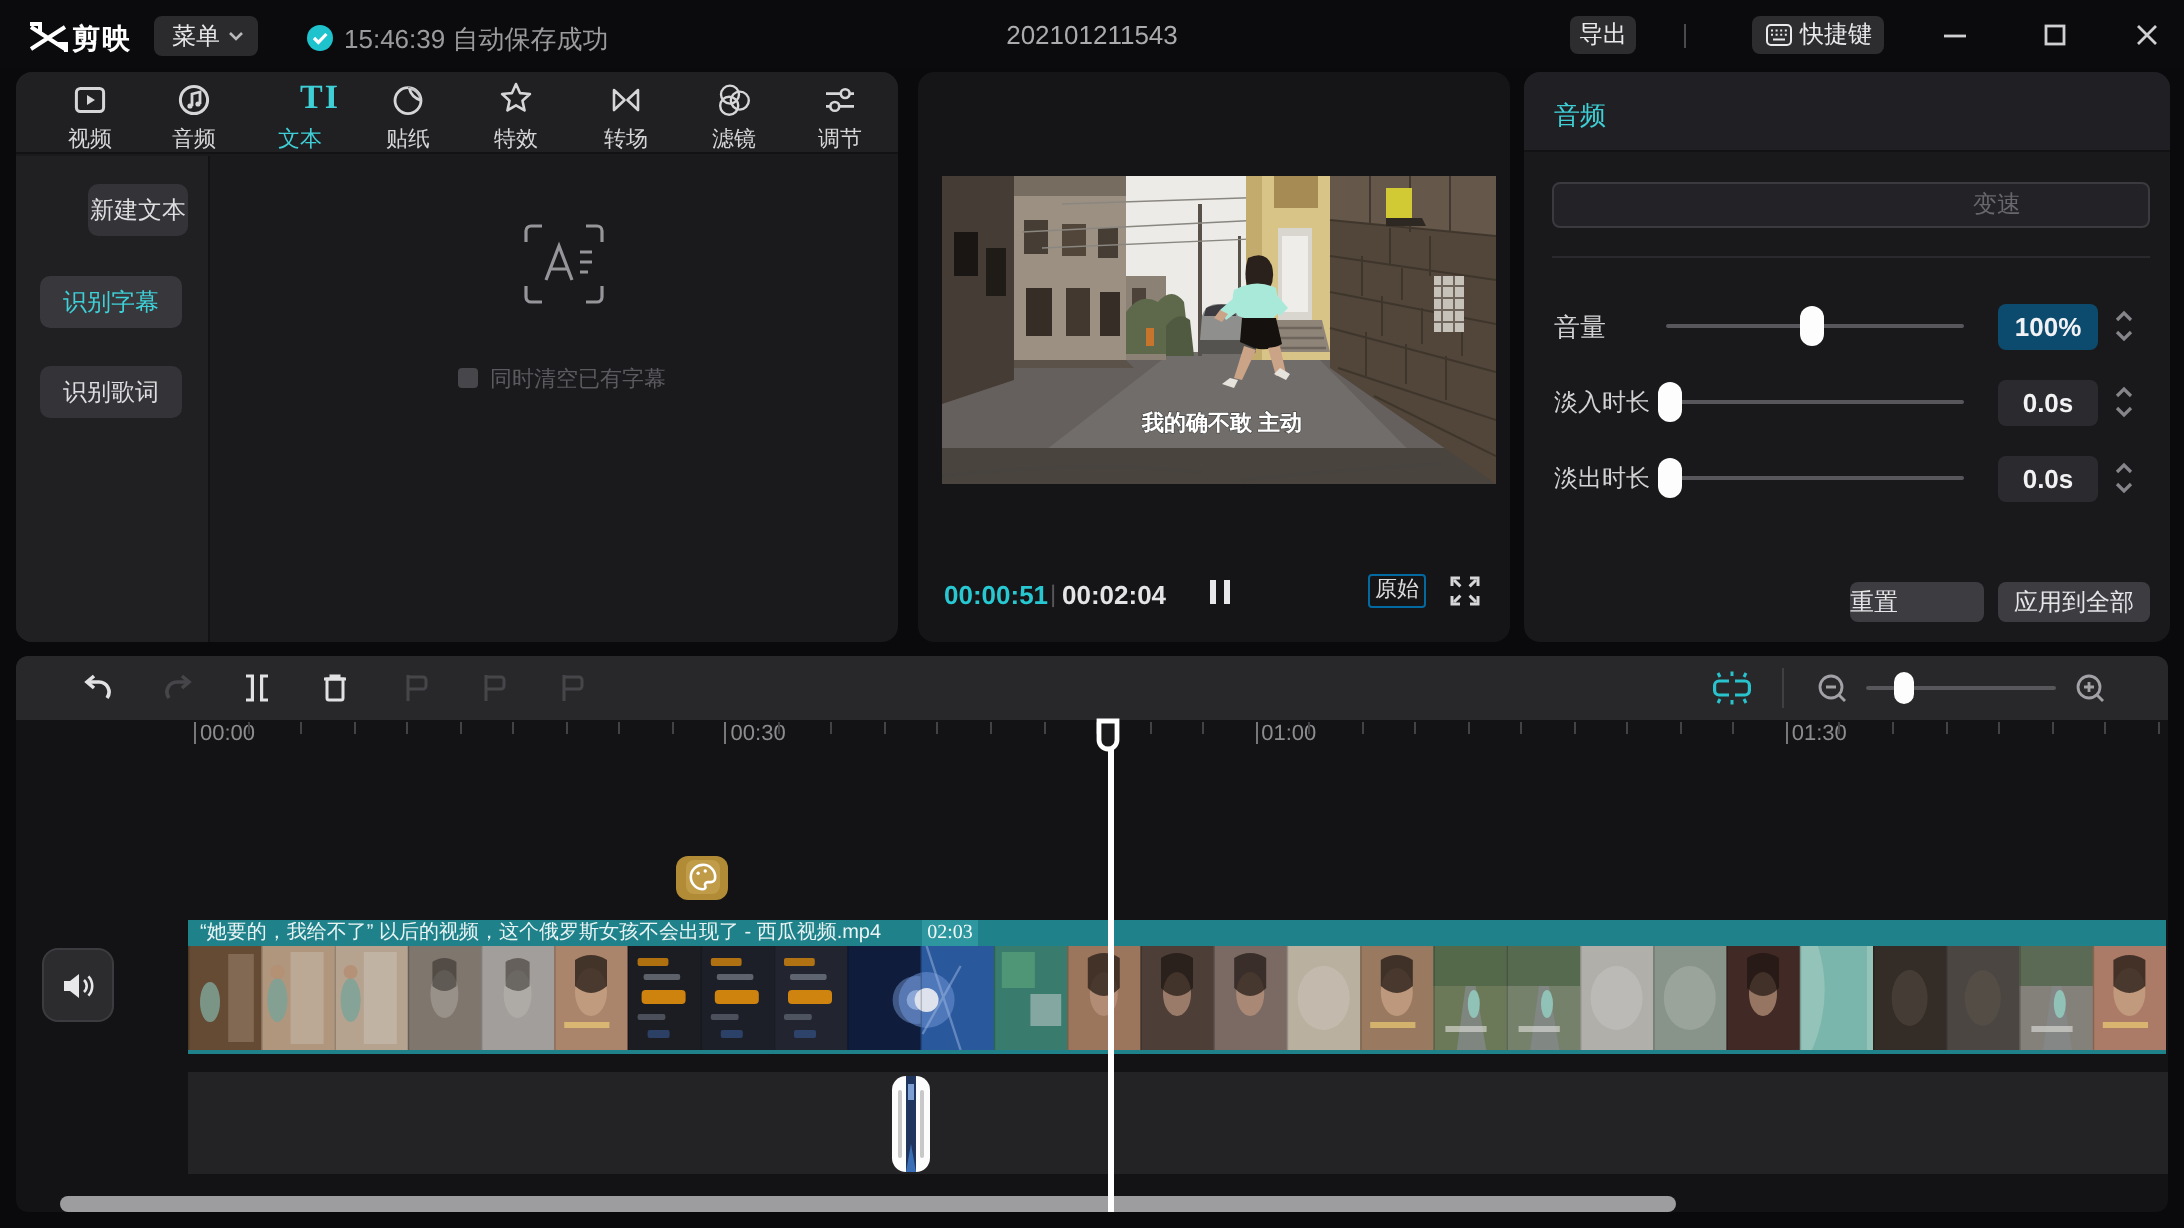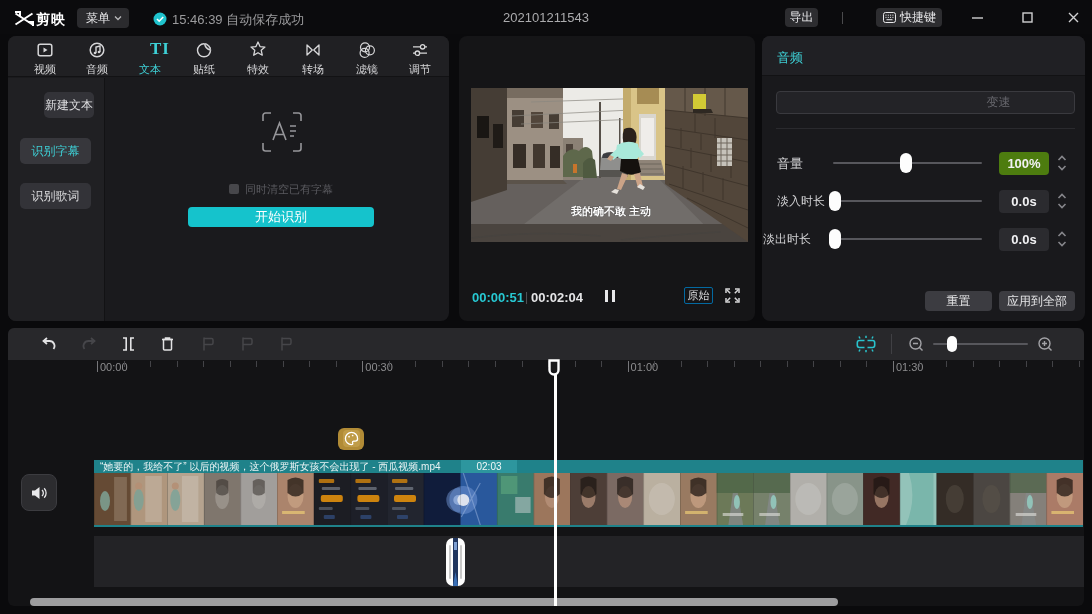--- a/index.html
+++ b/index.html
@@ -106,21 +106,20 @@
         <path d="M1 9 V3.5 a2.5 2.5 0 0 1 2.5 -2.5 H9"></path>
         <path d="M31 1 h5.5 a2.5 2.5 0 0 1 2.5 2.5 V9"></path>
         <path d="M39 31 v5.5 a2.5 2.5 0 0 1 -2.5 2.5 H31"></path>
         <path d="M9 39 H3.5 a2.5 2.5 0 0 1 -2.5 -2.5 V31"></path>
         <path d="M11 28 L17.5 11 L24 28 M13.5 22.5 h8"></path>
         <path d="M28 14 h6 M28 19 h6 M28 24 h4"></path>
       </g>
     </svg>
     <div class="abs" style="left:221px;top:148px;width:10px;height:10px;background:#47474b;border-radius:2px;"></div>
     <div class="abs" style="left:237px;top:146px;color:#5a5a5f;font-size:11px;">同时清空已有字幕</div>
-    <div class="abs" style="left:180px;top:171px;width:186px;height:20px;background:#15c3cc;border-radius:4px;color:#fff;font-size:13px;line-height:20px;text-align:center;">开始识别</div>
   </div>
 
   <div class="abs" id="preview" style="left:459px;top:36px;width:296px;height:285px;background:#151517;border-radius:8px;overflow:hidden;">
     <div class="abs" id="videoframe" style="left:12px;top:52px;width:277px;height:154px;background:#6e6a67;overflow:hidden;text-align:center;">
         <svg class="abs" style="left:0;top:0;" width="277" height="154" viewBox="0 0 277 154">
           <rect x="30" y="0" width="170" height="100" fill="#ecebe7"></rect>
           <rect x="0" y="88" width="277" height="66" fill="#65605d"></rect>
           <path d="M30 154 L115 88 H185 L250 154z" fill="#716d6a"></path>
           <rect x="0" y="136" width="277" height="18" fill="#4a443f"></rect>
           <path d="M0 150 q70 -8 130 -2 M150 152 q60 -6 100 -8" stroke="#47433f" stroke-width="1.5" fill="none"></path>
@@ -194,40 +193,40 @@
   <div class="abs" id="audiopanel" style="left:762px;top:36px;width:323px;height:285px;background:#19191c;border-radius:8px;overflow:hidden;">
     <div class="abs" style="left:0;top:0;width:323px;height:40px;background:#202024;border-bottom:1px solid #121214;"></div>
     <div class="abs" style="left:15px;top:13px;color:#3ed0d6;font-size:13px;">音频</div>
     <div class="abs" style="left:14px;top:55px;width:299px;height:23px;border:1px solid #3a3a3f;border-radius:4px;background:#232327;"></div>
     <div class="abs" style="left:160px;top:55px;width:153px;height:23px;color:#67676d;font-size:12px;line-height:23px;text-align:center;">变速</div>
     <div class="abs" style="left:14px;top:92px;width:299px;height:1px;background:#2a2a2e;"></div>
     <div id="audiorows">
         <div class="abs" style="left:15px;top:119px;color:#d2d2d4;font-size:13px;">音量</div>
         <div class="abs" style="left:71px;top:126px;width:149px;height:2px;background:#57575c;border-radius:1px;"></div>
         <div class="abs" style="left:138px;top:117px;width:12px;height:20px;background:#fdfdfd;border-radius:6px;"></div>
-        <div class="abs" style="left:237px;top:116px;width:50px;height:23px;background:#4d7c0f;border-radius:4px;color:#f2f2f4;font-size:13px;font-weight:bold;line-height:23px;text-align:center;">100%</div>
+        <div class="abs" style="left:237px;top:116px;width:50px;height:23px;background:#0c4a6e;border-radius:4px;color:#f2f2f4;font-size:13px;font-weight:bold;line-height:23px;text-align:center;">100%</div>
         <svg class="abs" style="left:293px;top:116px;" width="14" height="22" viewBox="0 0 14 22">
           <path d="M3.5 8 L7 4.5 L10.5 8 M3.5 14 L7 17.5 L10.5 14" stroke="#85858a" stroke-width="1.6" fill="none"></path>
         </svg>
         <div class="abs" style="left:15px;top:157px;color:#d2d2d4;font-size:12px;">淡入时长</div>
         <div class="abs" style="left:71px;top:164px;width:149px;height:2px;background:#57575c;border-radius:1px;"></div>
         <div class="abs" style="left:67px;top:155px;width:12px;height:20px;background:#fdfdfd;border-radius:6px;"></div>
         <div class="abs" style="left:237px;top:154px;width:50px;height:23px;background:#2b2b2f;border-radius:4px;color:#f2f2f4;font-size:13px;font-weight:bold;line-height:23px;text-align:center;">0.0s</div>
         <svg class="abs" style="left:293px;top:154px;" width="14" height="22" viewBox="0 0 14 22">
           <path d="M3.5 8 L7 4.5 L10.5 8 M3.5 14 L7 17.5 L10.5 14" stroke="#85858a" stroke-width="1.6" fill="none"></path>
         </svg>
-        <div class="abs" style="left:1px;top:195px;color:#d2d2d4;font-size:12px;">淡出时长</div>
+        <div class="abs" style="left:15px;top:195px;color:#d2d2d4;font-size:12px;">淡出时长</div>
         <div class="abs" style="left:71px;top:202px;width:149px;height:2px;background:#57575c;border-radius:1px;"></div>
         <div class="abs" style="left:67px;top:193px;width:12px;height:20px;background:#fdfdfd;border-radius:6px;"></div>
         <div class="abs" style="left:237px;top:192px;width:50px;height:23px;background:#2b2b2f;border-radius:4px;color:#f2f2f4;font-size:13px;font-weight:bold;line-height:23px;text-align:center;">0.0s</div>
         <svg class="abs" style="left:293px;top:192px;" width="14" height="22" viewBox="0 0 14 22">
           <path d="M3.5 8 L7 4.5 L10.5 8 M3.5 14 L7 17.5 L10.5 14" stroke="#85858a" stroke-width="1.6" fill="none"></path>
         </svg>
       </div>
-    <div class="abs" style="left:163px;top:255px;width:67px;height:20px;background:#3c3c41;border-radius:4px;color:#e6e6e8;font-size:12px;line-height:20px;text-align:center;">重置</div>
+    <div class="abs" style="left:163px;top:255px;width:67px;height:20px;background:#3c3c41;border-radius:4px;color:#e6e6e8;font-size:12px;line-height:20px;text-align:left;">重置</div>
     <div class="abs" style="left:237px;top:255px;width:76px;height:20px;background:#3c3c41;border-radius:4px;color:#e6e6e8;font-size:12px;line-height:20px;text-align:center;">应用到全部</div>
   </div>
 
   <div class="abs" id="timeline" style="left:8px;top:328px;width:1076px;height:278px;background:#131315;border-radius:6px;overflow:hidden;">
     <div class="abs" style="left:0;top:0;width:1076px;height:32px;background:#28282b;"></div>
     <div id="tl-toolbar">
         <svg class="abs" style="left:33px;top:9px;" width="15" height="14" viewBox="0 0 15 14">
           <path d="M12.5 12 a5 5 0 0 0 -4 -8 H3" stroke="#e2e2e4" stroke-width="1.8" fill="none"></path>
           <path d="M6 1 L2.5 4 L6 7" stroke="#e2e2e4" stroke-width="1.8" fill="none"></path>
         </svg>
@@ -329,21 +328,21 @@
 
     <div class="abs" style="left:13px;top:146px;width:36px;height:37px;background:#2c2c2f;border:1px solid #3c3c40;border-radius:8px;">
       <svg class="abs" style="left:9px;top:10px;" width="17" height="16" viewBox="0 0 17 16">
         <path d="M1 5.5 h3 L8.5 2 v12 L4 10.5 H1 z" fill="#e8e8ea"></path>
         <path d="M11 5 a4 4 0 0 1 0 6 M13.2 3.2 a7 7 0 0 1 0 9.6" stroke="#e8e8ea" stroke-width="1.3" fill="none"></path>
       </svg>
     </div>
     <div id="track">
         <div class="abs" style="left:86px;top:132px;width:989px;height:13px;background:#1f828a;"></div>
         <div class="abs" style="left:92px;top:132.5px;width:358px;height:12px;overflow:hidden;color:#e9f3f4;font-size:10px;line-height:12px;white-space:nowrap;">“她要的，我给不了” 以后的视频，这个俄罗斯女孩不会出现了 - 西瓜视频.mp4</div>
-        <div class="abs" style="left:453px;top:132px;width:56px;height:13px;background:#2d969e;color:#f0f8f8;font-size:10px;line-height:13px;text-align:center;">02:03</div>
+        <div class="abs" style="left:453px;top:132px;width:28px;height:13px;background:#2d969e;color:#f0f8f8;font-size:10px;line-height:13px;text-align:center;font-family:Liberation Serif, serif;">02:03</div>
         <svg class="abs" style="left:86px;top:145px;" width="989" height="52" viewBox="0 0 989 52">
           <rect x="0.0" y="0" width="37.2" height="52" fill="#6d5038"></rect>
           <rect x="20.1" y="4" width="12.8" height="44" fill="#e8d9c4" opacity="0.25"></rect>
           <ellipse cx="11.0" cy="28" rx="5" ry="10" fill="#8fc3b8" opacity="0.7"></ellipse>
           <rect x="0.0" y="0" width="0.7" height="52" fill="#000" opacity="0.2"></rect>
           <rect x="36.6" y="0" width="37.2" height="52" fill="#bda287"></rect>
           <rect x="51.3" y="3" width="16.5" height="46" fill="#fff" opacity="0.22"></rect>
           <ellipse cx="44.7" cy="27" rx="5" ry="11" fill="#7fb0a6" opacity="0.75"></ellipse>
           <circle cx="44.7" cy="13" r="3.5" fill="#c29a7d" opacity="0.9"></circle>
           <rect x="36.6" y="0" width="0.7" height="52" fill="#000" opacity="0.2"></rect>

